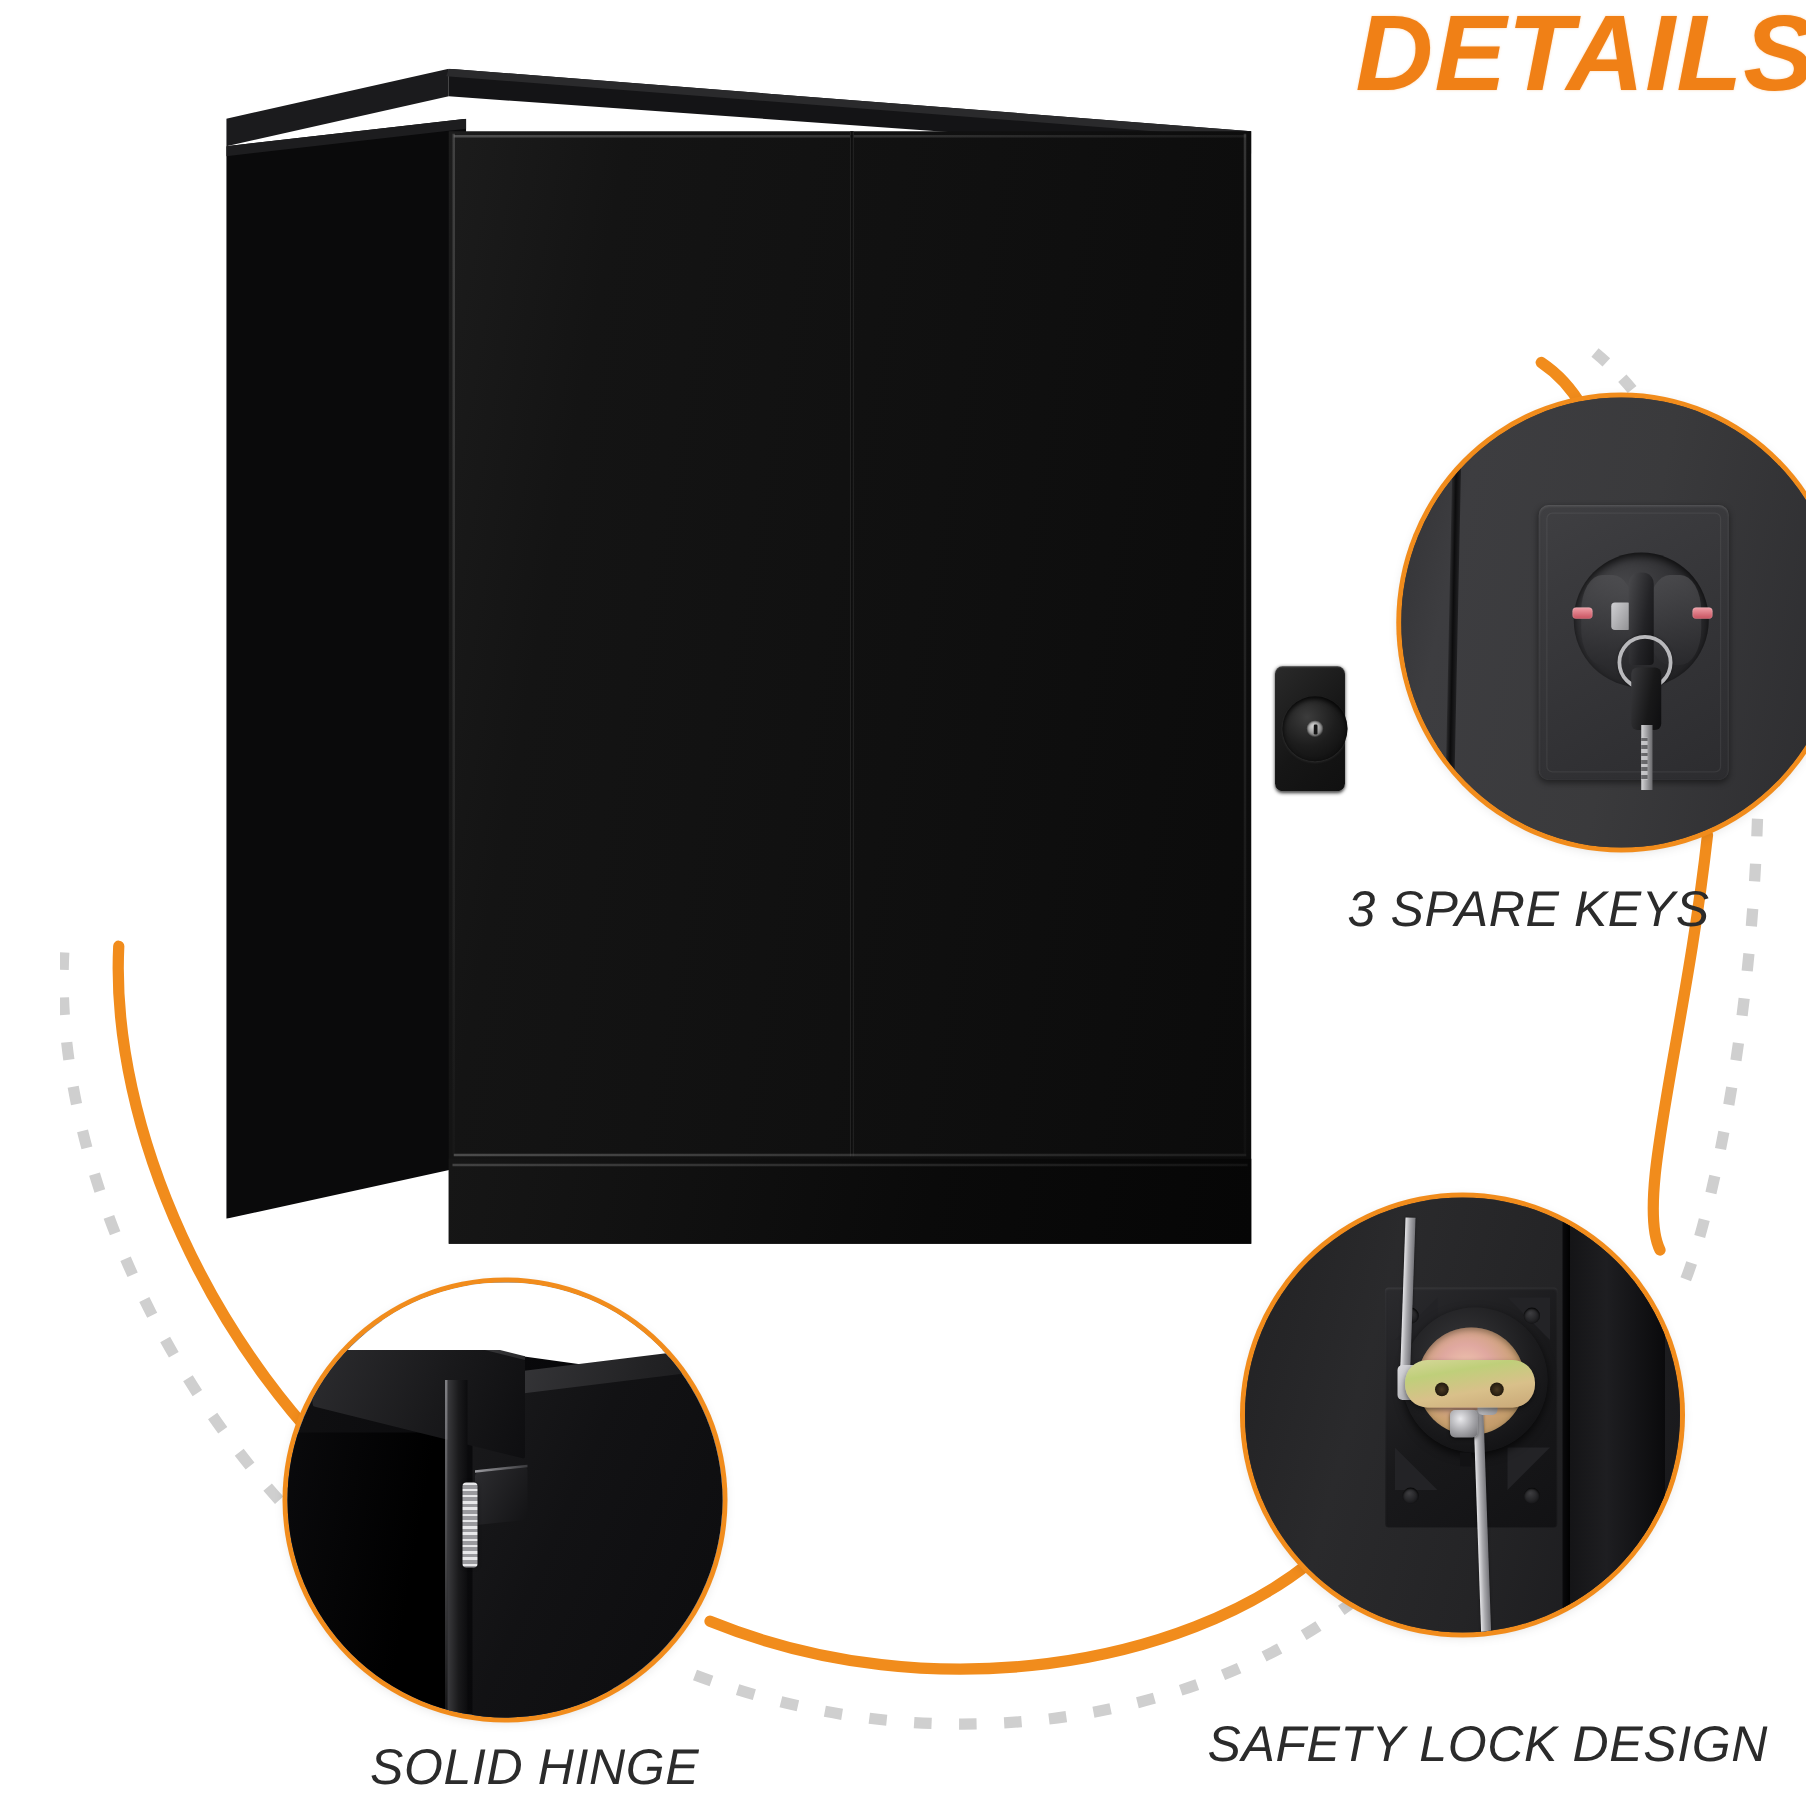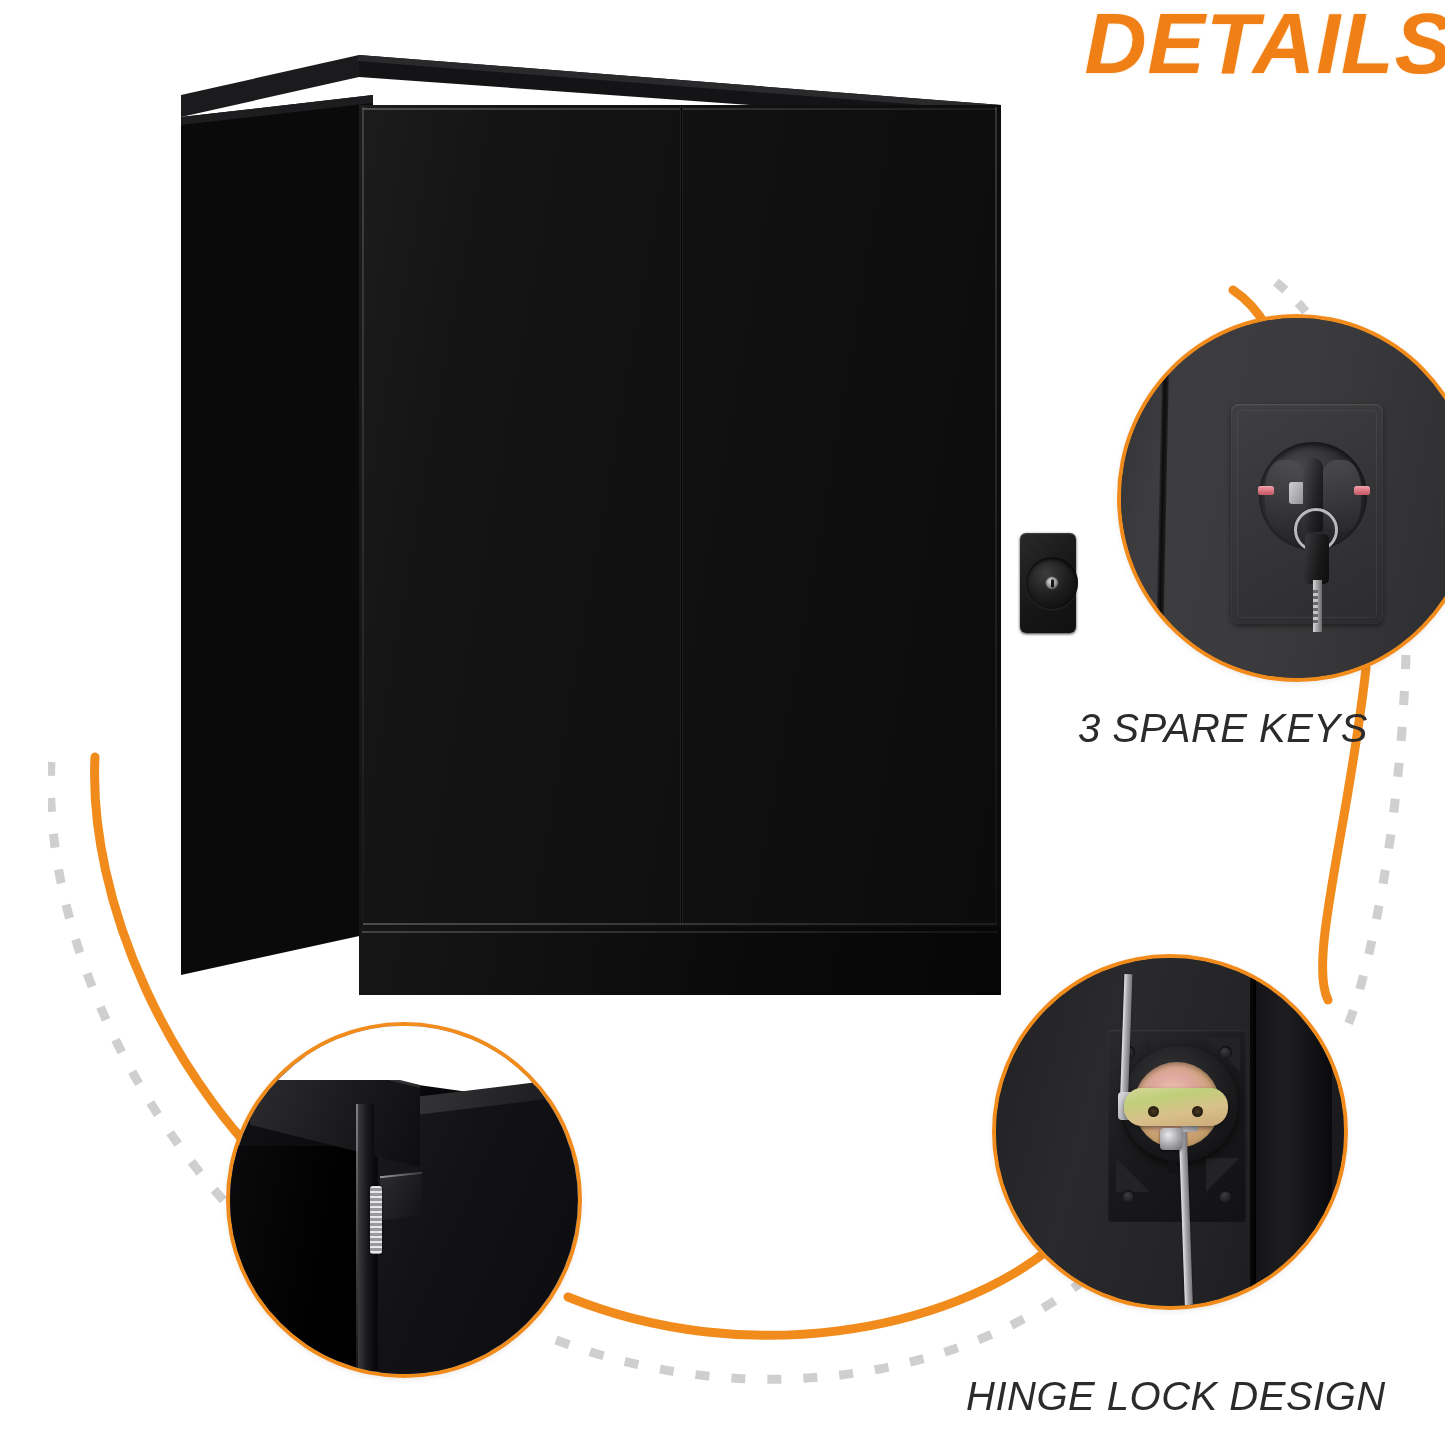--- a/index.html
+++ b/index.html
@@ -595,16 +595,17 @@
       <div class="hinge-frame-vert-hl"></div>
       <div class="hinge-knuckle"></div>
       <div class="hinge-knuckle-hl"></div>
       <div class="hinge-pin"></div>
       <div class="hinge-white-top"></div>
     </div>
   </div>
 
   <div class="detail-label" id="label-keys">3 SPARE KEYS</div>
 
-  <div class="detail-label" id="label-safety">HINGE LOCK DESIGN</div>
-
+  <div class="detail-label" id="label-safety">SAFETY LOCK DESIGN</div>
+
+  <div class="detail-label" id="label-hinge">SOLID HINGE</div>
 
 </div>
 
 </body></html>

